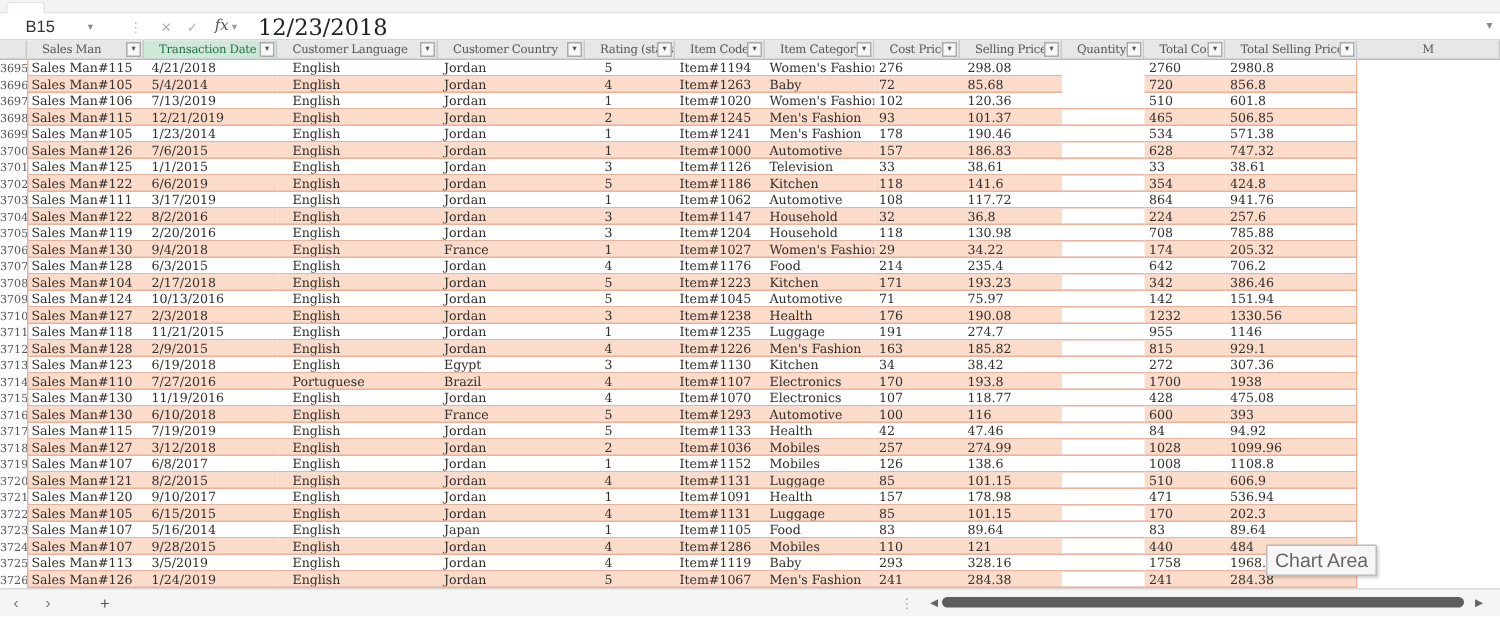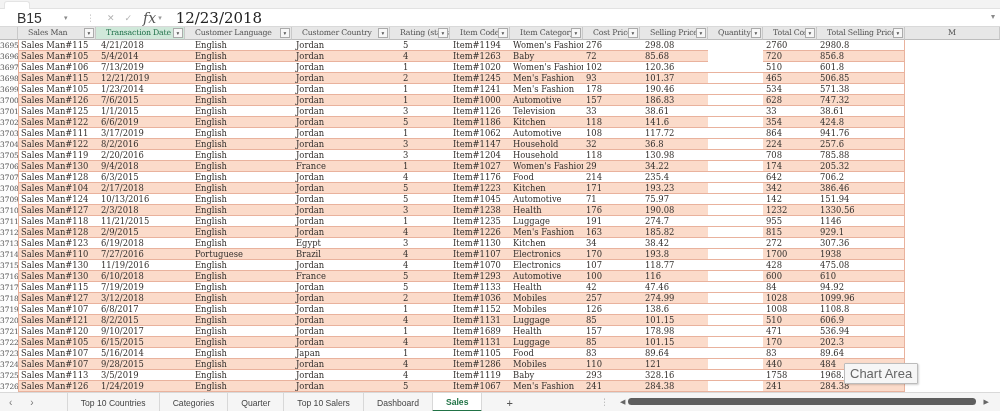--- a/index.html
+++ b/index.html
@@ -7,26 +7,26 @@
           font-family:"Liberation Sans",sans-serif;-webkit-font-smoothing:antialiased;}
 
   
   .top-strip{position:absolute;left:0;top:0;width:1000px;height:8px;background:#f3f3f3;border-bottom:1px solid #e2e2e2;}
   .top-strip .nub{position:absolute;left:4px;top:1px;width:24px;height:7px;background:#fff;border:1px solid #e4e4e4;border-bottom:none;border-radius:3px 3px 0 0;}
 
   
   .formula-bar{position:absolute;left:0;top:9px;width:1000px;height:17px;background:#fff;border-bottom:1px solid #d9d9d9;
                display:flex;align-items:center;font-size:9px;color:#333;}
   .name-box{display:flex;align-items:center;width:62px;padding-left:17px;}
-  .name-box .ref{font-size:14px;color:#333;}
+  .name-box .ref{font-size:11px;color:#333;}
   .nb-chevron{color:#8a8a8a;font-size:7px;margin-left:22px;}
   .fb-dots{color:#c0c0c0;font-size:9px;margin:0 7px;}
   .fb-x{color:#b3b3b3;font-size:9px;margin:0 5px;}
   .fb-check{color:#b3b3b3;font-size:9px;margin:0 5px;}
-  .fb-fx{font-family:"DejaVu Serif",serif;font-style:italic;color:#555;font-size:14px;margin:0 2px 0 6px;}
+  .fb-fx{font-family:"DejaVu Serif",serif;font-style:italic;color:#555;font-size:10px;margin:0 2px 0 6px;}
   .fx-chevron{color:#9a9a9a;font-size:7px;margin-right:14px;}
   .fb-value{font-family:"DejaVu Serif",serif;font-size:15px;color:#222;}
   .fb-expand{position:absolute;right:5px;top:3px;color:#8a8a8a;font-size:8px;}
 
   
   .sheet{position:absolute;left:0;top:27px;width:1000px;border-radius:10px;}
   .hrow{display:flex;height:13px;}
   .hcell{box-sizing:border-box;position:relative;background:var(--header-bg);border-right:1px solid var(--header-border);
          border-bottom:1px solid #bdbdbd;overflow:hidden;white-space:nowrap;
          font-family:"DejaVu Serif",serif;font-size:7.8px;color:#555;line-height:12px;letter-spacing:-0.2px;}
@@ -460,21 +460,21 @@
           <div class="cell c2">6/10/2018</div>
           <div class="cell c3">English</div>
           <div class="cell c4">France</div>
           <div class="cell c5">5</div>
           <div class="cell c6">Item#1293</div>
           <div class="cell c7">Automotive</div>
           <div class="cell c8">100</div>
           <div class="cell c9">116</div>
           <div class="cell c10">6</div>
           <div class="cell c11">600</div>
-          <div class="cell c12 last">610</div>
+          <div class="cell c12 last">393</div>
           <div class="cell c13 mcol"></div>
         </div>
         <div class="row">
           <div class="rownum c0">3717</div>
           <div class="cell c1 first">Sales Man#115</div>
           <div class="cell c2">7/19/2019</div>
           <div class="cell c3">English</div>
           <div class="cell c4">Jordan</div>
           <div class="cell c5">5</div>
           <div class="cell c6">Item#1133</div>
@@ -534,21 +534,21 @@
           <div class="cell c12 last">606.9</div>
           <div class="cell c13 mcol"></div>
         </div>
         <div class="row">
           <div class="rownum c0">3721</div>
           <div class="cell c1 first">Sales Man#120</div>
           <div class="cell c2">9/10/2017</div>
           <div class="cell c3">English</div>
           <div class="cell c4">Jordan</div>
           <div class="cell c5">1</div>
-          <div class="cell c6">Item#1689</div>
+          <div class="cell c6">Item#1091</div>
           <div class="cell c7">Health</div>
           <div class="cell c8">157</div>
           <div class="cell c9">178.98</div>
           <div class="cell c10">3</div>
           <div class="cell c11">471</div>
           <div class="cell c12 last">536.94</div>
           <div class="cell c13 mcol"></div>
         </div>
         <div class="row band">
           <div class="rownum c0">3722</div>
@@ -633,28 +633,20 @@
       </div>
   </div>
 
   <div class="tooltip">Chart Area</div>
 
   <div class="tabbar">
     <div class="tabnav">
       <span>‹</span>
       <span>›</span>
     </div>
-    <div class="tabs" id="tabs">
-        <div class="tab">Top 10 Countries</div>
-        <div class="tab">Categories</div>
-        <div class="tab">Quarter</div>
-        <div class="tab">Top 10 Salers</div>
-        <div class="tab">Dashboard</div>
-        <div class="tab active">Sales</div>
-      </div>
     <div class="add-sheet">+</div>
   </div>
 
   <div class="hscroll">
     <span class="hs-dots">⋮</span>
     <span class="hs-left">◀</span>
     <div class="hs-track">
       <div class="hs-thumb"></div>
     </div>
     <span class="hs-right">▶</span>

